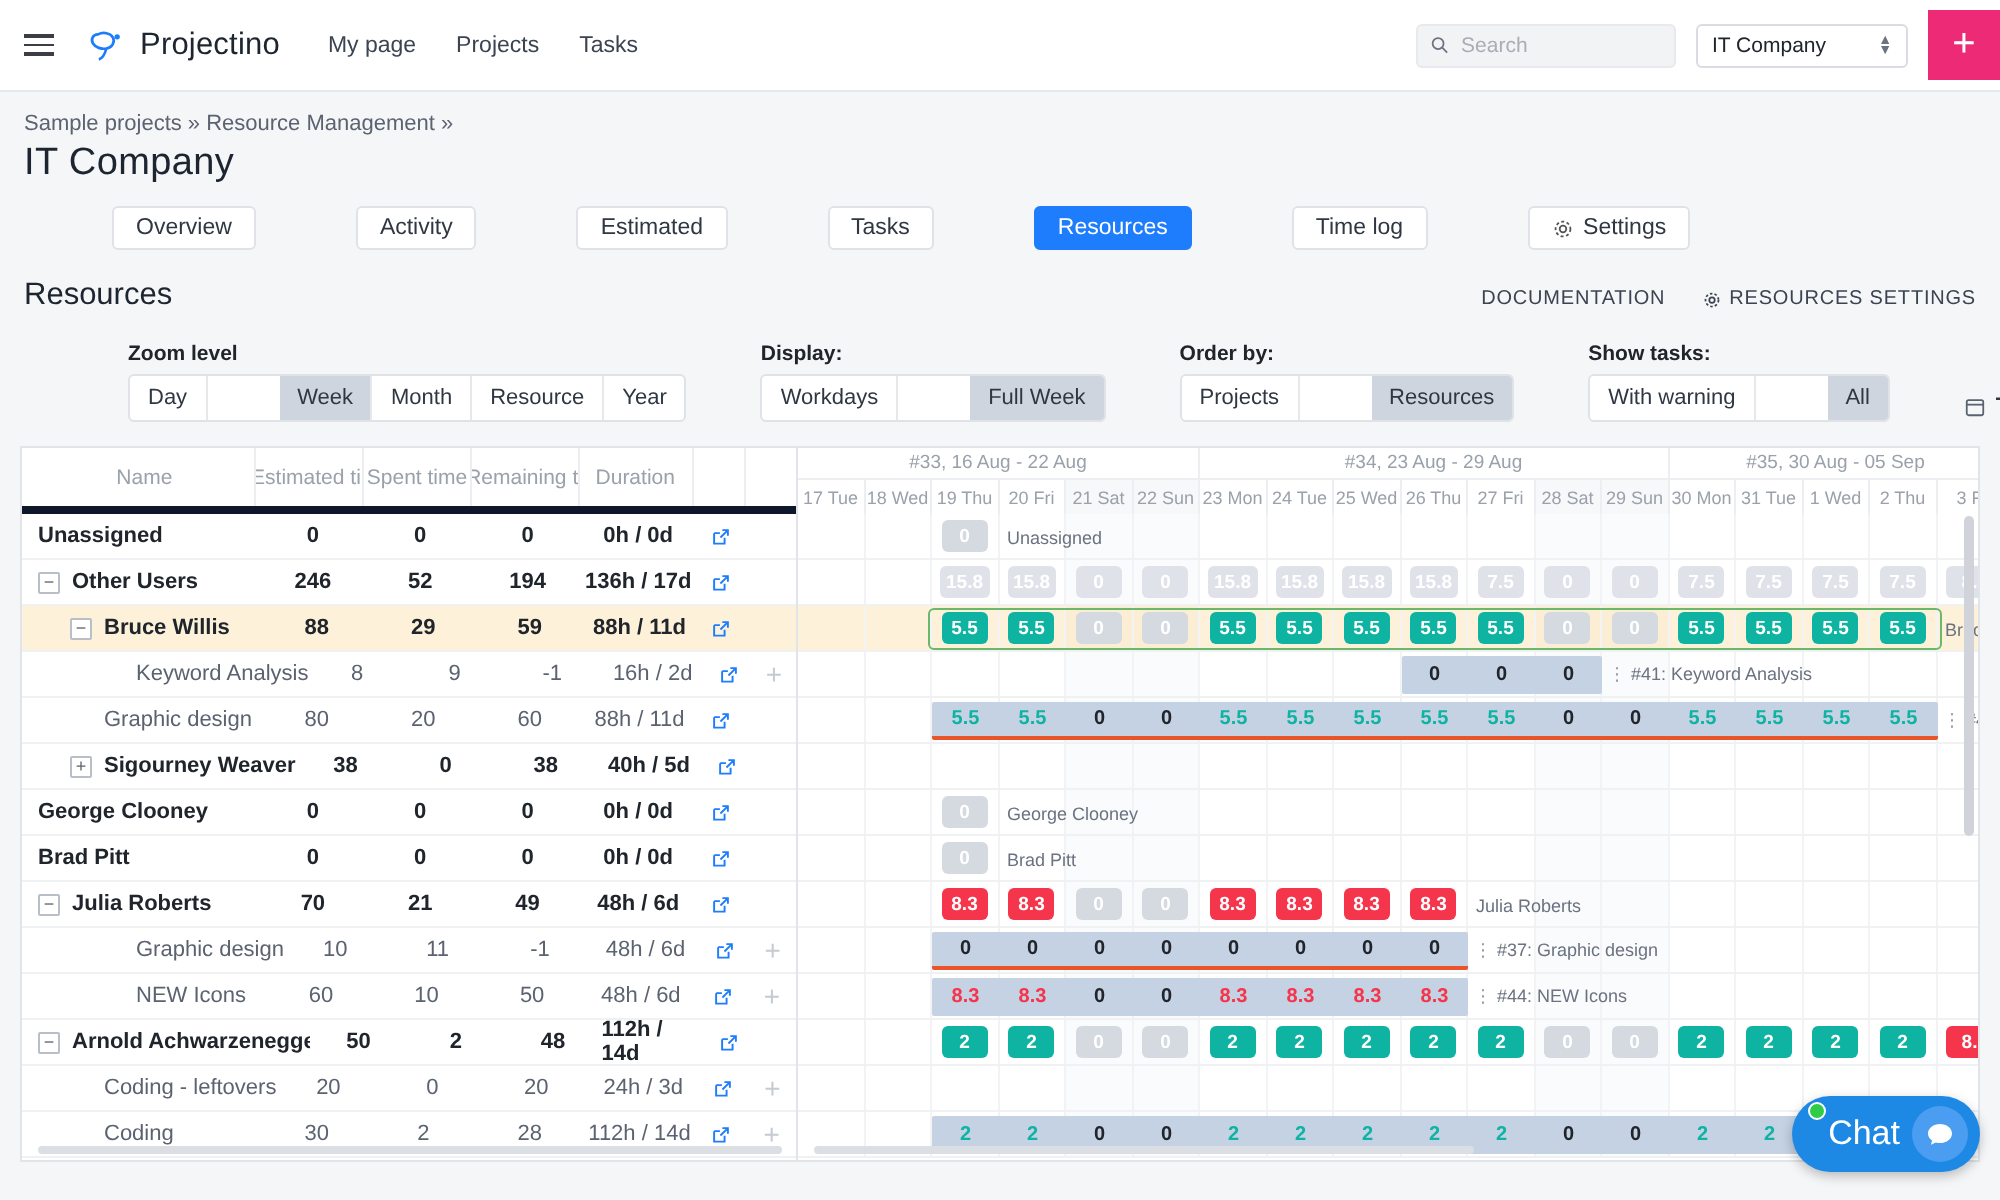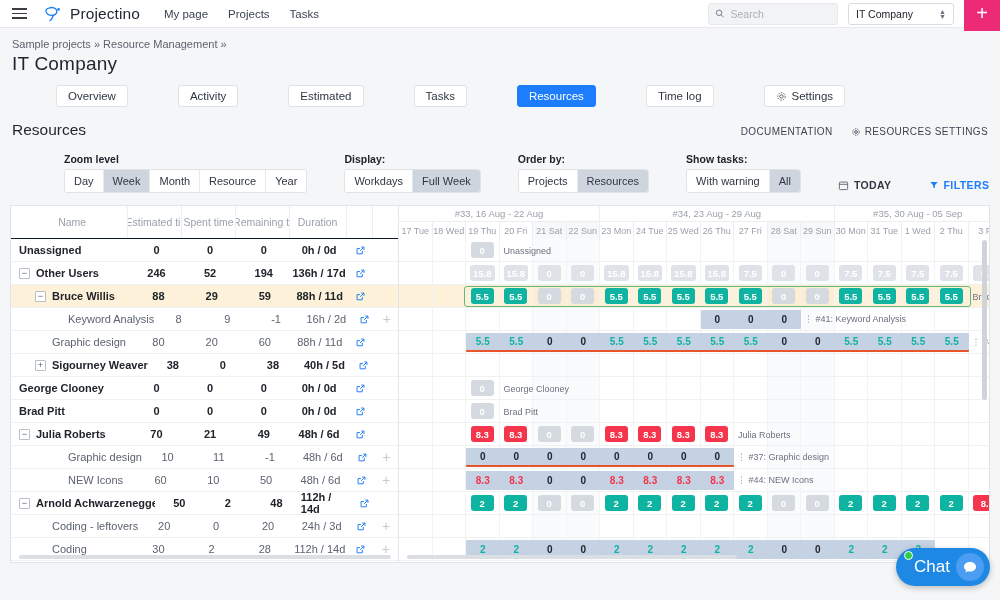--- a/index.html
+++ b/index.html
@@ -7,21 +7,21 @@
     width: 1000px; height: 600px;
     overflow: hidden;
     background: #f5f6f8;
     font-family: "Liberation Sans", sans-serif;
     font-size: 12px;
     color: #333;
   }
 
   
   .topnav {
-    height: 28px; background: #fff; display: flex; align-items: center;
+    height: 46px; background: #fff; display: flex; align-items: center;
     border-bottom: 1px solid #e6e8ec; position: relative;
   }
   .hamburger { width: 38px; display: flex; flex-direction: column; align-items: center;
     justify-content: center; gap: 3px; cursor: pointer; height: 100%; }
   .hamburger span { display: block; width: 15px; height: 1.6px; background: #3b3f45; }
   .brand { display: flex; align-items: center; gap: 6px; margin-left: 6px; cursor: pointer; }
   .brand-logo { width: 20px; height: 20px; }
   .brand-name { font-size: 15.5px; color: #1d2530; letter-spacing: .1px; }
   .navlinks { display: flex; align-items: center; margin-left: 24px; gap: 20px; }
   .navlinks a { color: #3c4452; text-decoration: none; font-size: 11.5px; cursor: pointer; }
@@ -69,38 +69,38 @@
   
   .toolbar { display: flex; align-items: flex-end; margin: 14px 0 0 64px; gap: 15px; height: 40px; }
   .tb-group { margin-right: 22px; }
   .tb-label { font-size: 10.5px; color: #20242b; font-weight: bold; margin-bottom: 4px; }
   .seg { display: flex; border: 1px solid #dfe2e7; border-radius: 3px; overflow: hidden; background: #fff; }
   .seg div {
     padding: 0 9px; height: 22px; display: flex; align-items: center; font-size: 11px;
     color: #2f3742; border-right: 1px solid #e6e8ec; cursor: pointer; white-space: nowrap;
   }
   .seg div:last-child { border-right: none; }
-  .seg div.on { background: #cfd5de; }
+  .seg div.on { background: #cfd5de; margin-left: 36px; }
   .tb-act { display: flex; align-items: center; gap: 5px; font-size: 10.5px; font-weight: bold;
     letter-spacing: .4px; color: #2f3742; cursor: pointer; margin-right: 22px; padding-bottom: 2px; }
   .tb-act.blue { color: #1d7dfc; }
   .tb-save {
     background: #ec2a76; color: #fff; height: 26px; padding: 0 16px; border-radius: 3px;
     display: flex; align-items: center; gap: 6px; font-size: 10.5px; font-weight: bold;
     letter-spacing: .5px; cursor: pointer;
   }
 
   
   .grid-wrap { margin: 12px 10px 0 10px; display: flex; background: #fff;
     border: 1px solid #e1e4e8; height: 358px; overflow: hidden; position: relative; }
   .left-pane { width: 388px; flex: 0 0 388px; border-right: 1px solid #e1e4e8;
     position: relative; background: #fff; }
   .right-pane { flex: 1; position: relative; overflow: hidden; background: #fff; }
 
-  .hdr { height: 33px; border-bottom: 1px solid #0f172a; display: flex; }
+  .hdr { height: 33px; border-bottom: 4px solid #0f172a; display: flex; }
   .hdr-cell {
     display: flex; align-items: center; justify-content: center; font-size: 10.5px;
     color: #9aa1ab; border-right: 1px solid #eceef1; height: 100%; overflow: hidden;
     white-space: nowrap; padding: 0 2px;
   }
   .hdr-cell:last-child { border-right: none; }
 
   .row { height: 23px; display: flex; align-items: center; border-bottom: 1px solid #f0f1f3;
     font-size: 11px; position: relative; }
   .row.hi { background: #fdf2d9; }

